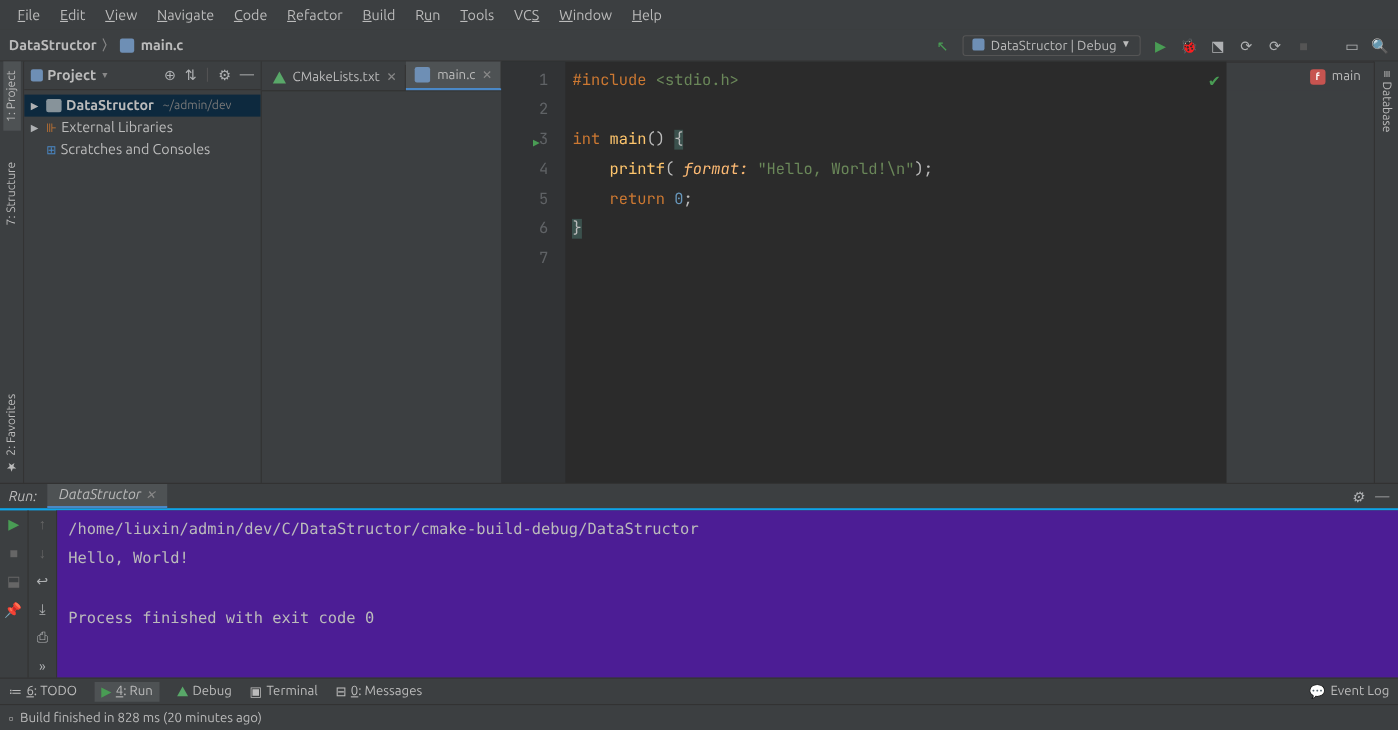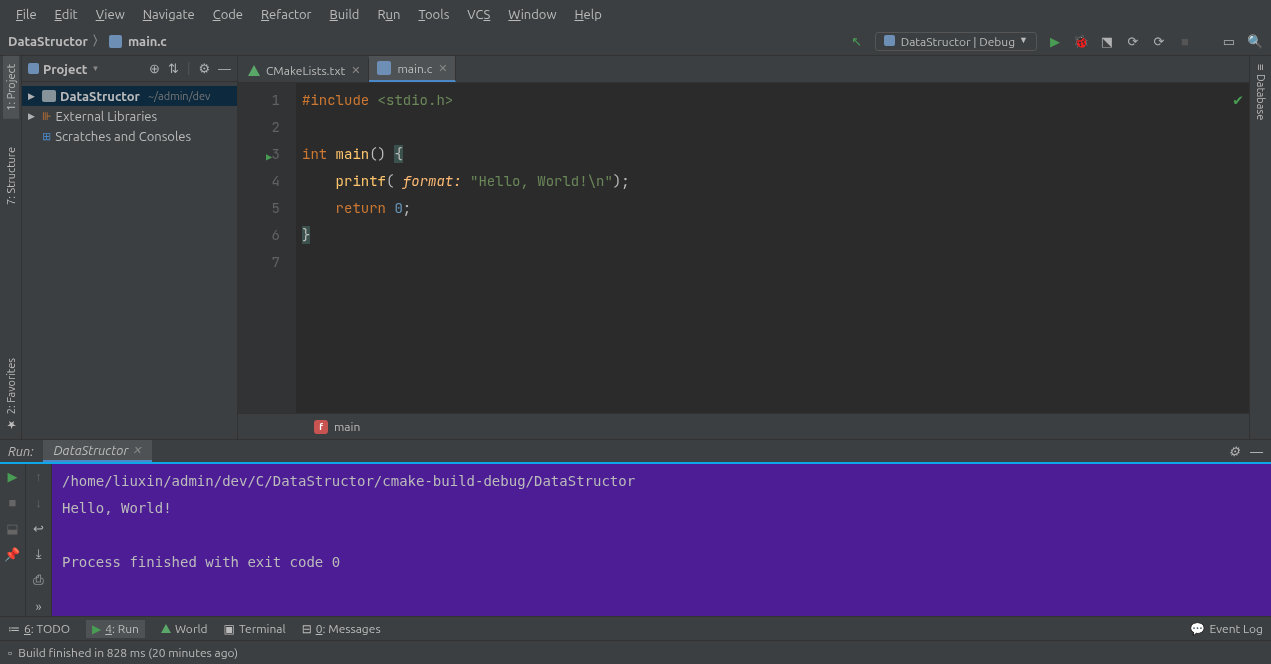--- a/index.html
+++ b/index.html
@@ -23,21 +23,21 @@
 .project-panel { width: 216px; background: #3c3f41; border-right: 1px solid #323232; display: flex; flex-direction: column; }
 .panel-header { height: 26px; display: flex; align-items: center; padding: 0 6px; gap: 6px; border-bottom: 1px solid #323232; }
 .panel-title { font-weight: bold; flex: 1; display: flex; align-items: center; gap: 4px; }
 .panel-icons { display: flex; gap: 8px; color: #afb1b3; }
 .tree { padding: 4px 0; font-size: 13px; overflow: hidden; }
 .tree-row { display: flex; align-items: center; padding: 3px 6px; gap: 4px; cursor: pointer; white-space: nowrap; }
 .tree-row.selected { background: #0d293e; }
 .tree-arrow { width: 10px; color: #afb1b3; font-size: 9px; }
 .folder-icon { width: 14px; height: 12px; background: #87939a; border-radius: 2px; }
 .tree-path { color: #787878; font-size: 11px; margin-left: 4px; }
-.editor-area { flex: 1; display: flex; flex-direction: column; min-width: 0; }
+.editor-area { flex: 1; display: flex; flex-direction: row; min-width: 0; }
 .editor-tabs { height: 27px; display: flex; align-items: flex-end; background: #3c3f41; border-bottom: 1px solid #323232; padding-left: 2px; }
 .editor-tab { display: flex; align-items: center; padding: 5px 8px; gap: 6px; border-right: 1px solid #323232; cursor: pointer; font-size: 12px; }
 .editor-tab.active { background: #4e5254; border-bottom: 2px solid #4a88c7; }
 .editor-tab .close { color: #888; font-size: 11px; }
 .file-icon-c { width: 14px; height: 14px; background: #6e8fb5; border-radius: 2px; display: inline-block; }
 .file-icon-cmake { width: 0; height: 0; border-left: 6px solid transparent; border-right: 6px solid transparent; border-bottom: 11px solid #59a869; display: inline-block; }
 .editor-body { flex: 1; display: flex; background: #2b2b2b; font-family: "JetBrains Mono", Consolas, monospace; font-size: 14px; position: relative; }
 .gutter { width: 58px; background: #313335; text-align: right; color: #606366; padding: 4px 16px 4px 4px; line-height: 27px; position: relative; }
 .gutter-run { position: absolute; left: 28px; top: 61px; color: #499c54; font-size: 10px; }
 .code { flex: 1; padding: 4px 6px; line-height: 27px; white-space: pre; }
@@ -250,21 +250,21 @@
   <div class="bt-item">
       <span>≔</span>
       <span><span class="u">6</span>: TODO</span>
     </div>
   <div class="bt-item active">
       <span style="color:#499c54">▶</span>
       <span><span class="u">4</span>: Run</span>
     </div>
   <div class="bt-item">
       <span class="file-icon-cmake" style="border-bottom-width:9px;border-left-width:5px;border-right-width:5px"></span>
-      <span>World</span>
+      <span>Debug</span>
     </div>
   <div class="bt-item">
       <span>▣</span>
       <span>Terminal</span>
     </div>
   <div class="bt-item">
       <span>⊟</span>
       <span><span class="u">0</span>: Messages</span>
     </div>
   <div class="bt-right">

